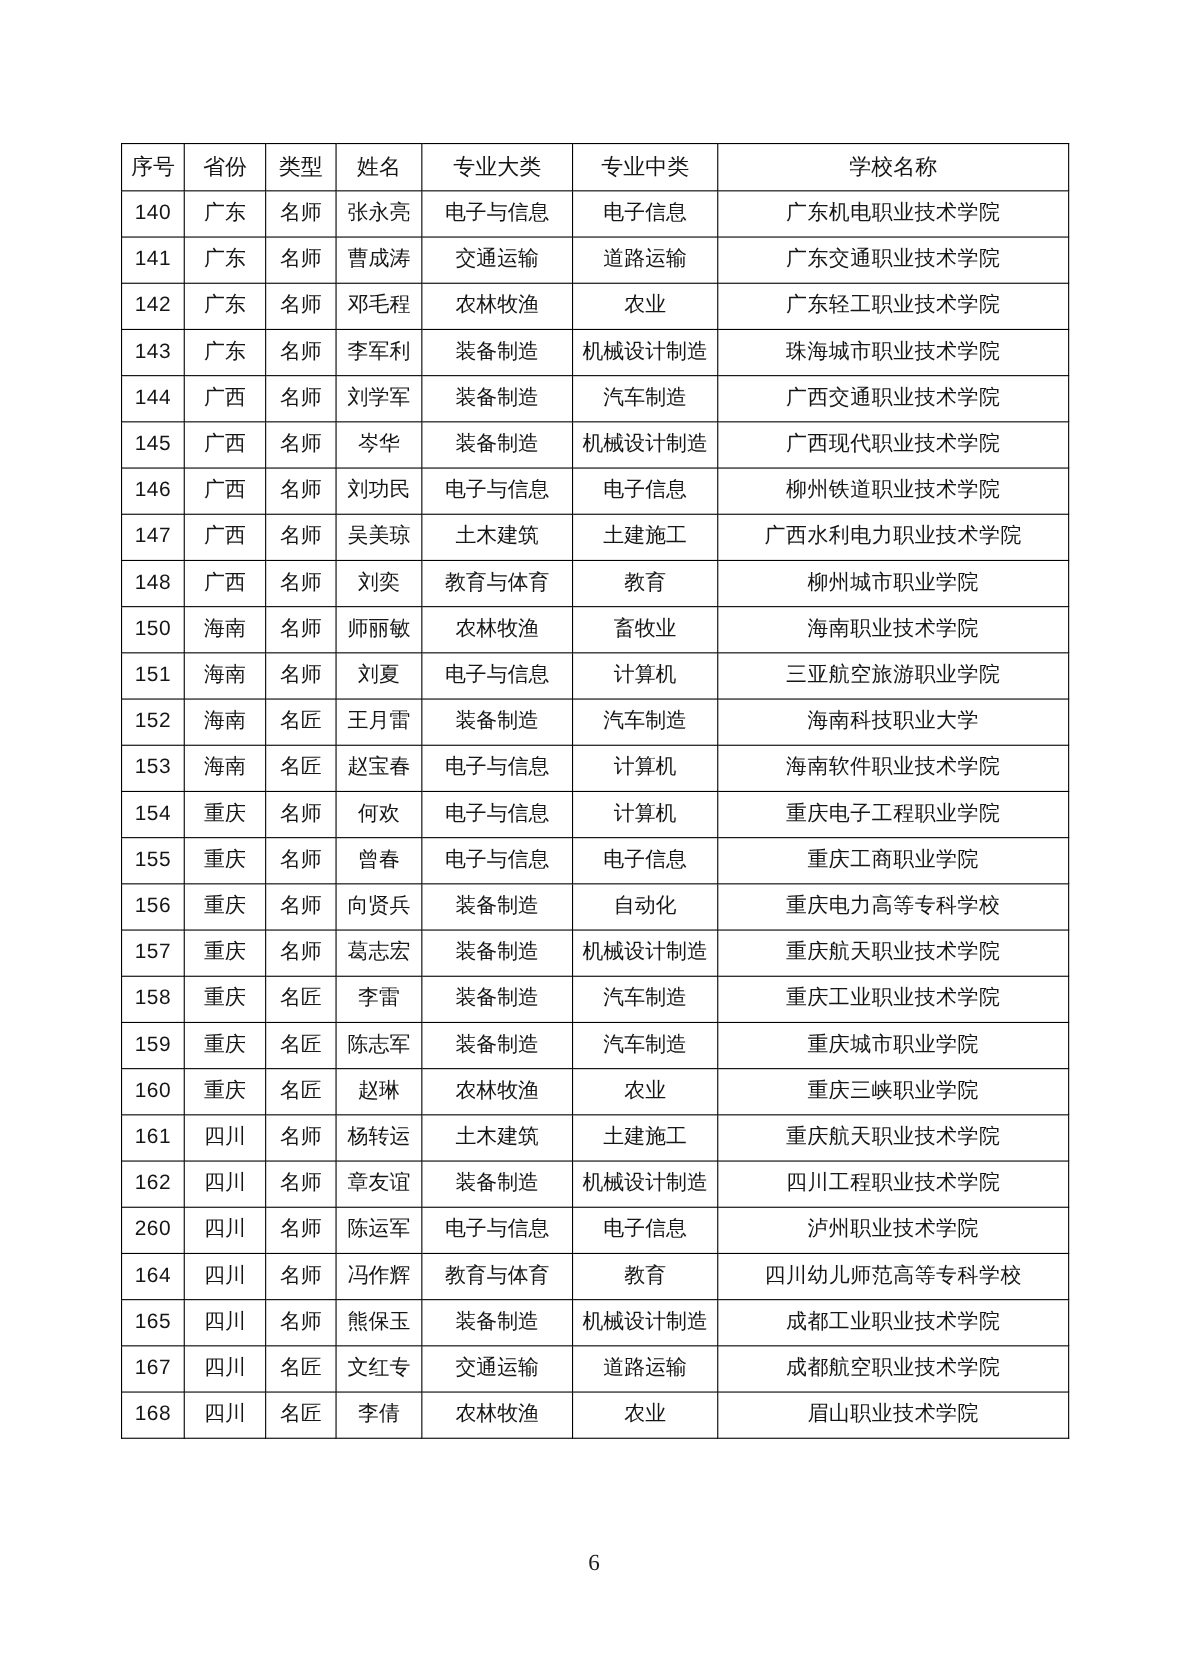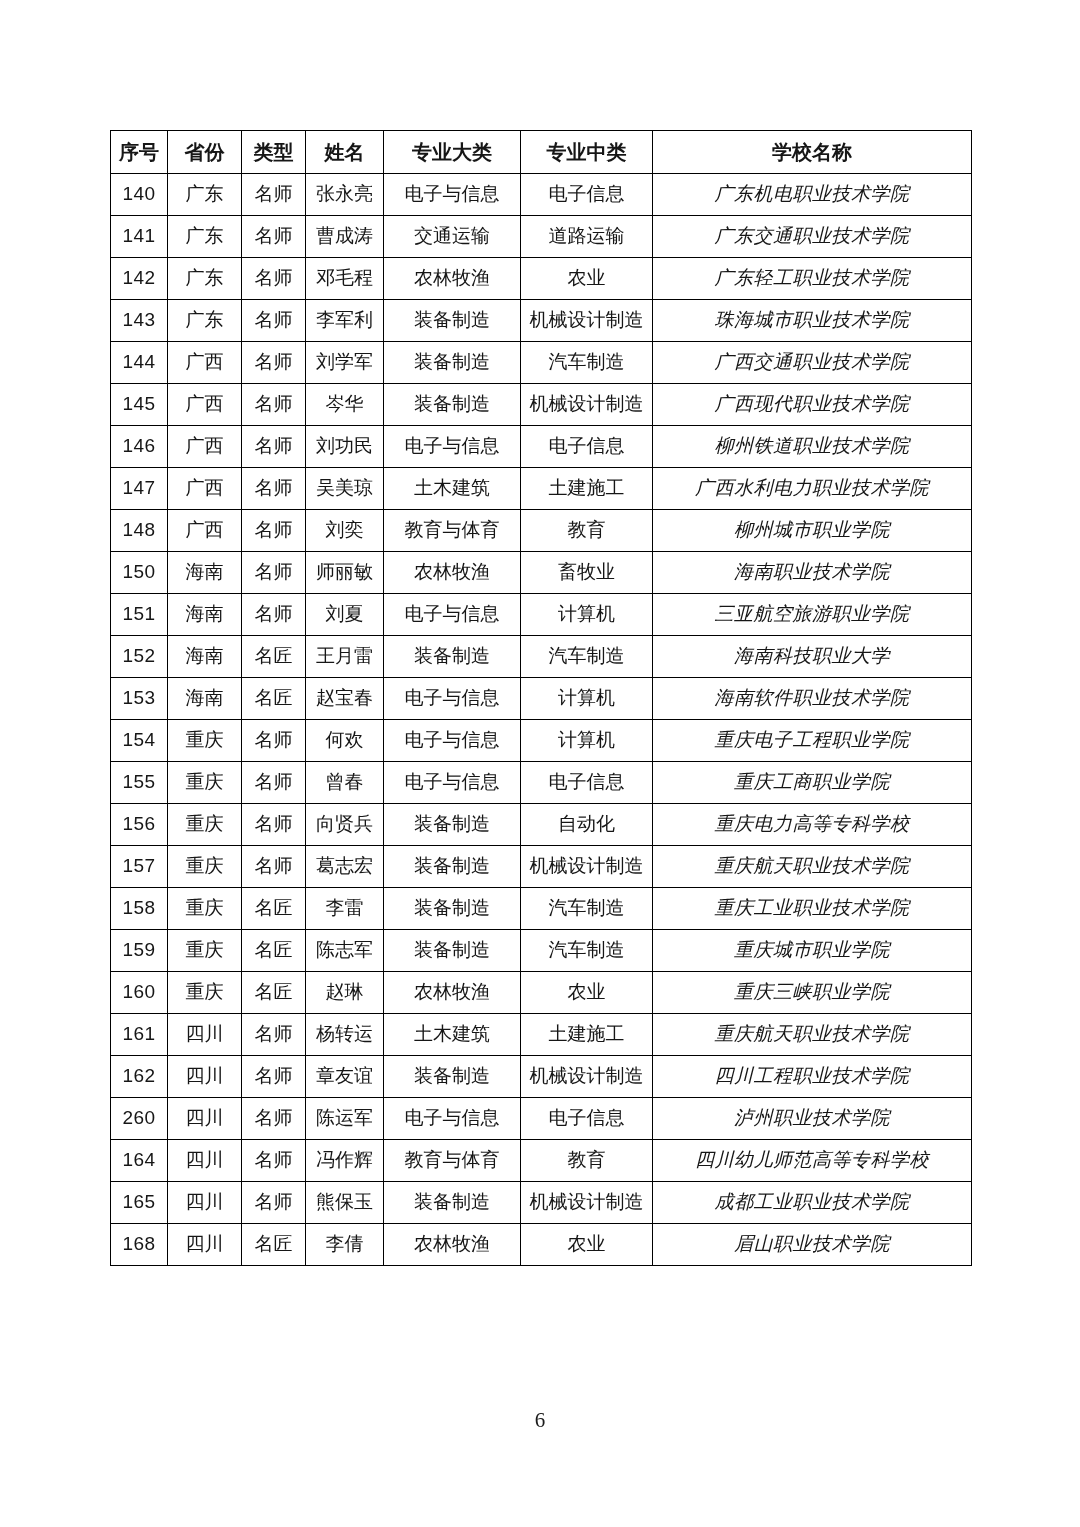--- a/index.html
+++ b/index.html
@@ -50,42 +50,41 @@
     line-height: 1.1;
     font-weight: 400;
     color: #161616;
     white-space: nowrap;
     overflow: hidden;
   }
 
   table.roster thead th {
     font-size: 20px;
     height: 42px;
-    font-weight: 700;
+    font-weight: 400;
   }
 
   
   col.c-seq    { width: 57px; }
   col.c-prov   { width: 74px; }
   col.c-type   { width: 64px; }
   col.c-name   { width: 78px; }
   col.c-major  { width: 137px; }
   col.c-sub    { width: 132px; }
   col.c-school { width: 319px; }
 
   td.seq {
     font-family: Liberation Sans, sans-serif;
     font-size: 20px;
     letter-spacing: 0.5px;
   }
 
   td.school {
     font-size: 19px;
     letter-spacing: 0.5px;
-    font-style: italic;
   }
 
   #page-number {
     position: absolute;
     left: 0;
     top: 1408px;
     width: 1080px;
     text-align: center;
     font-size: 21px;
     font-family: "Liberation Serif", "DejaVu Serif", serif;
@@ -339,20 +338,29 @@
           <tr>
             <td class="seq">165</td>
             <td>四川</td>
             <td>名师</td>
             <td>熊保玉</td>
             <td>装备制造</td>
             <td>机械设计制造</td>
             <td class="school">成都工业职业技术学院</td>
           </tr>
           <tr>
+            <td class="seq">167</td>
+            <td>四川</td>
+            <td>名匠</td>
+            <td>文红专</td>
+            <td>交通运输</td>
+            <td>道路运输</td>
+            <td class="school">成都航空职业技术学院</td>
+          </tr>
+          <tr>
             <td class="seq">168</td>
             <td>四川</td>
             <td>名匠</td>
             <td>李倩</td>
             <td>农林牧渔</td>
             <td>农业</td>
             <td class="school">眉山职业技术学院</td>
           </tr>
         </tbody>
     </table>

